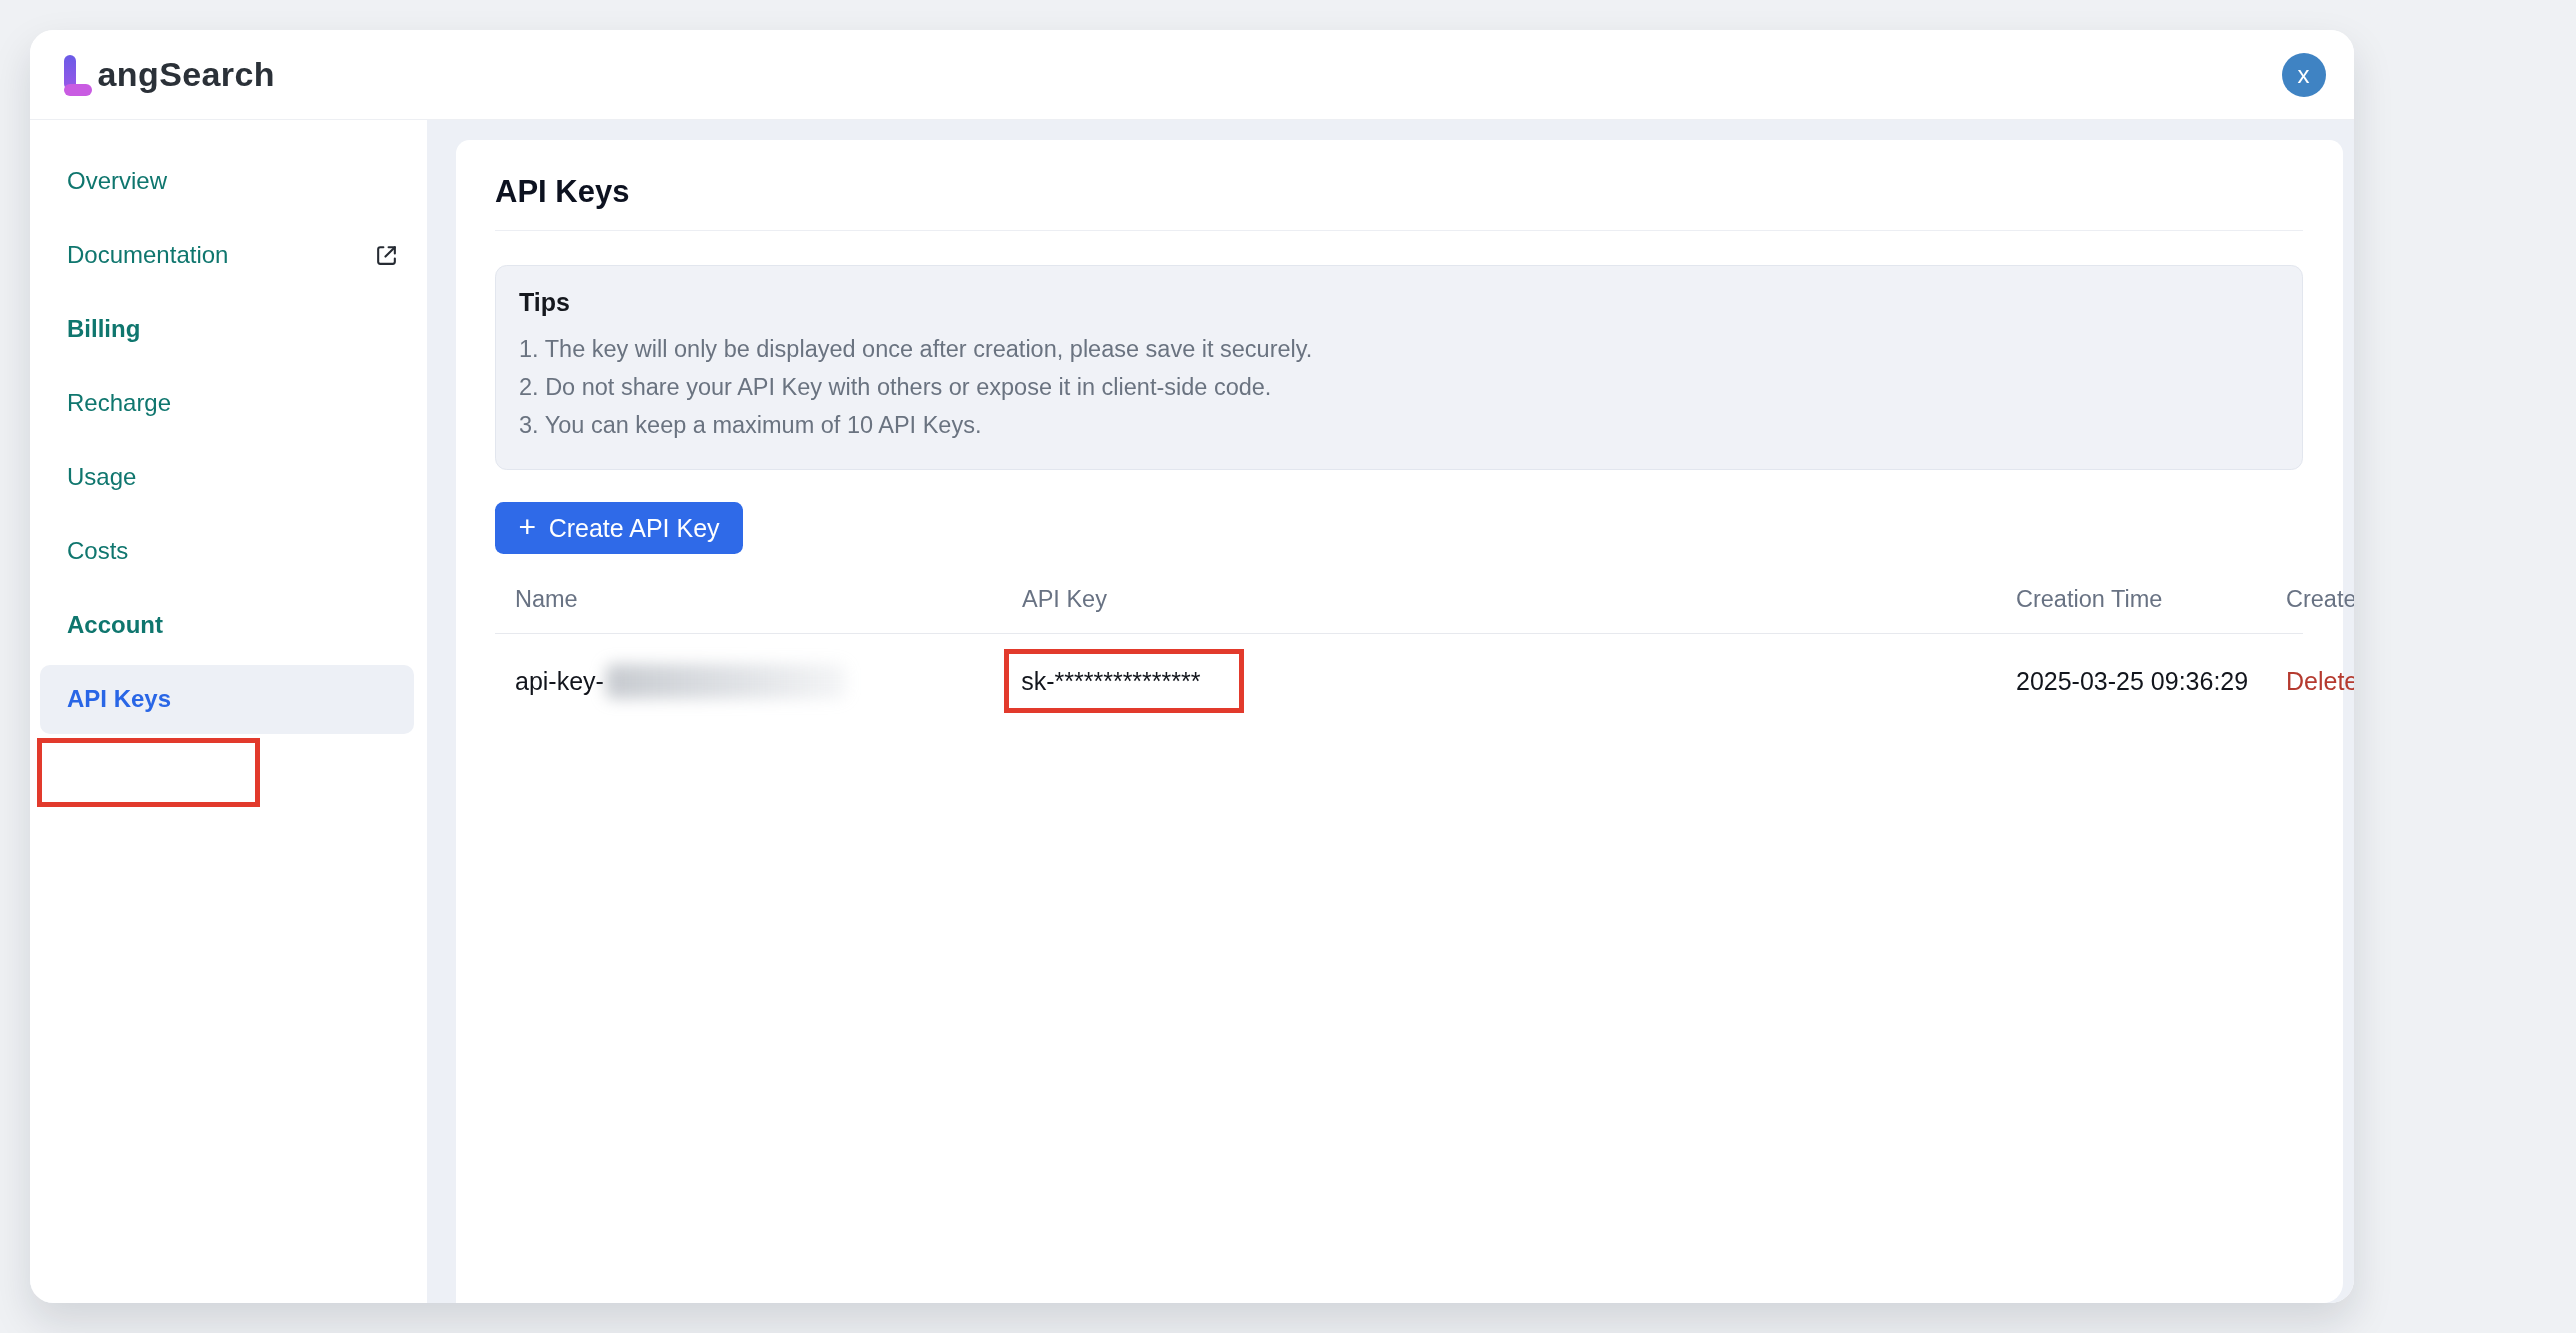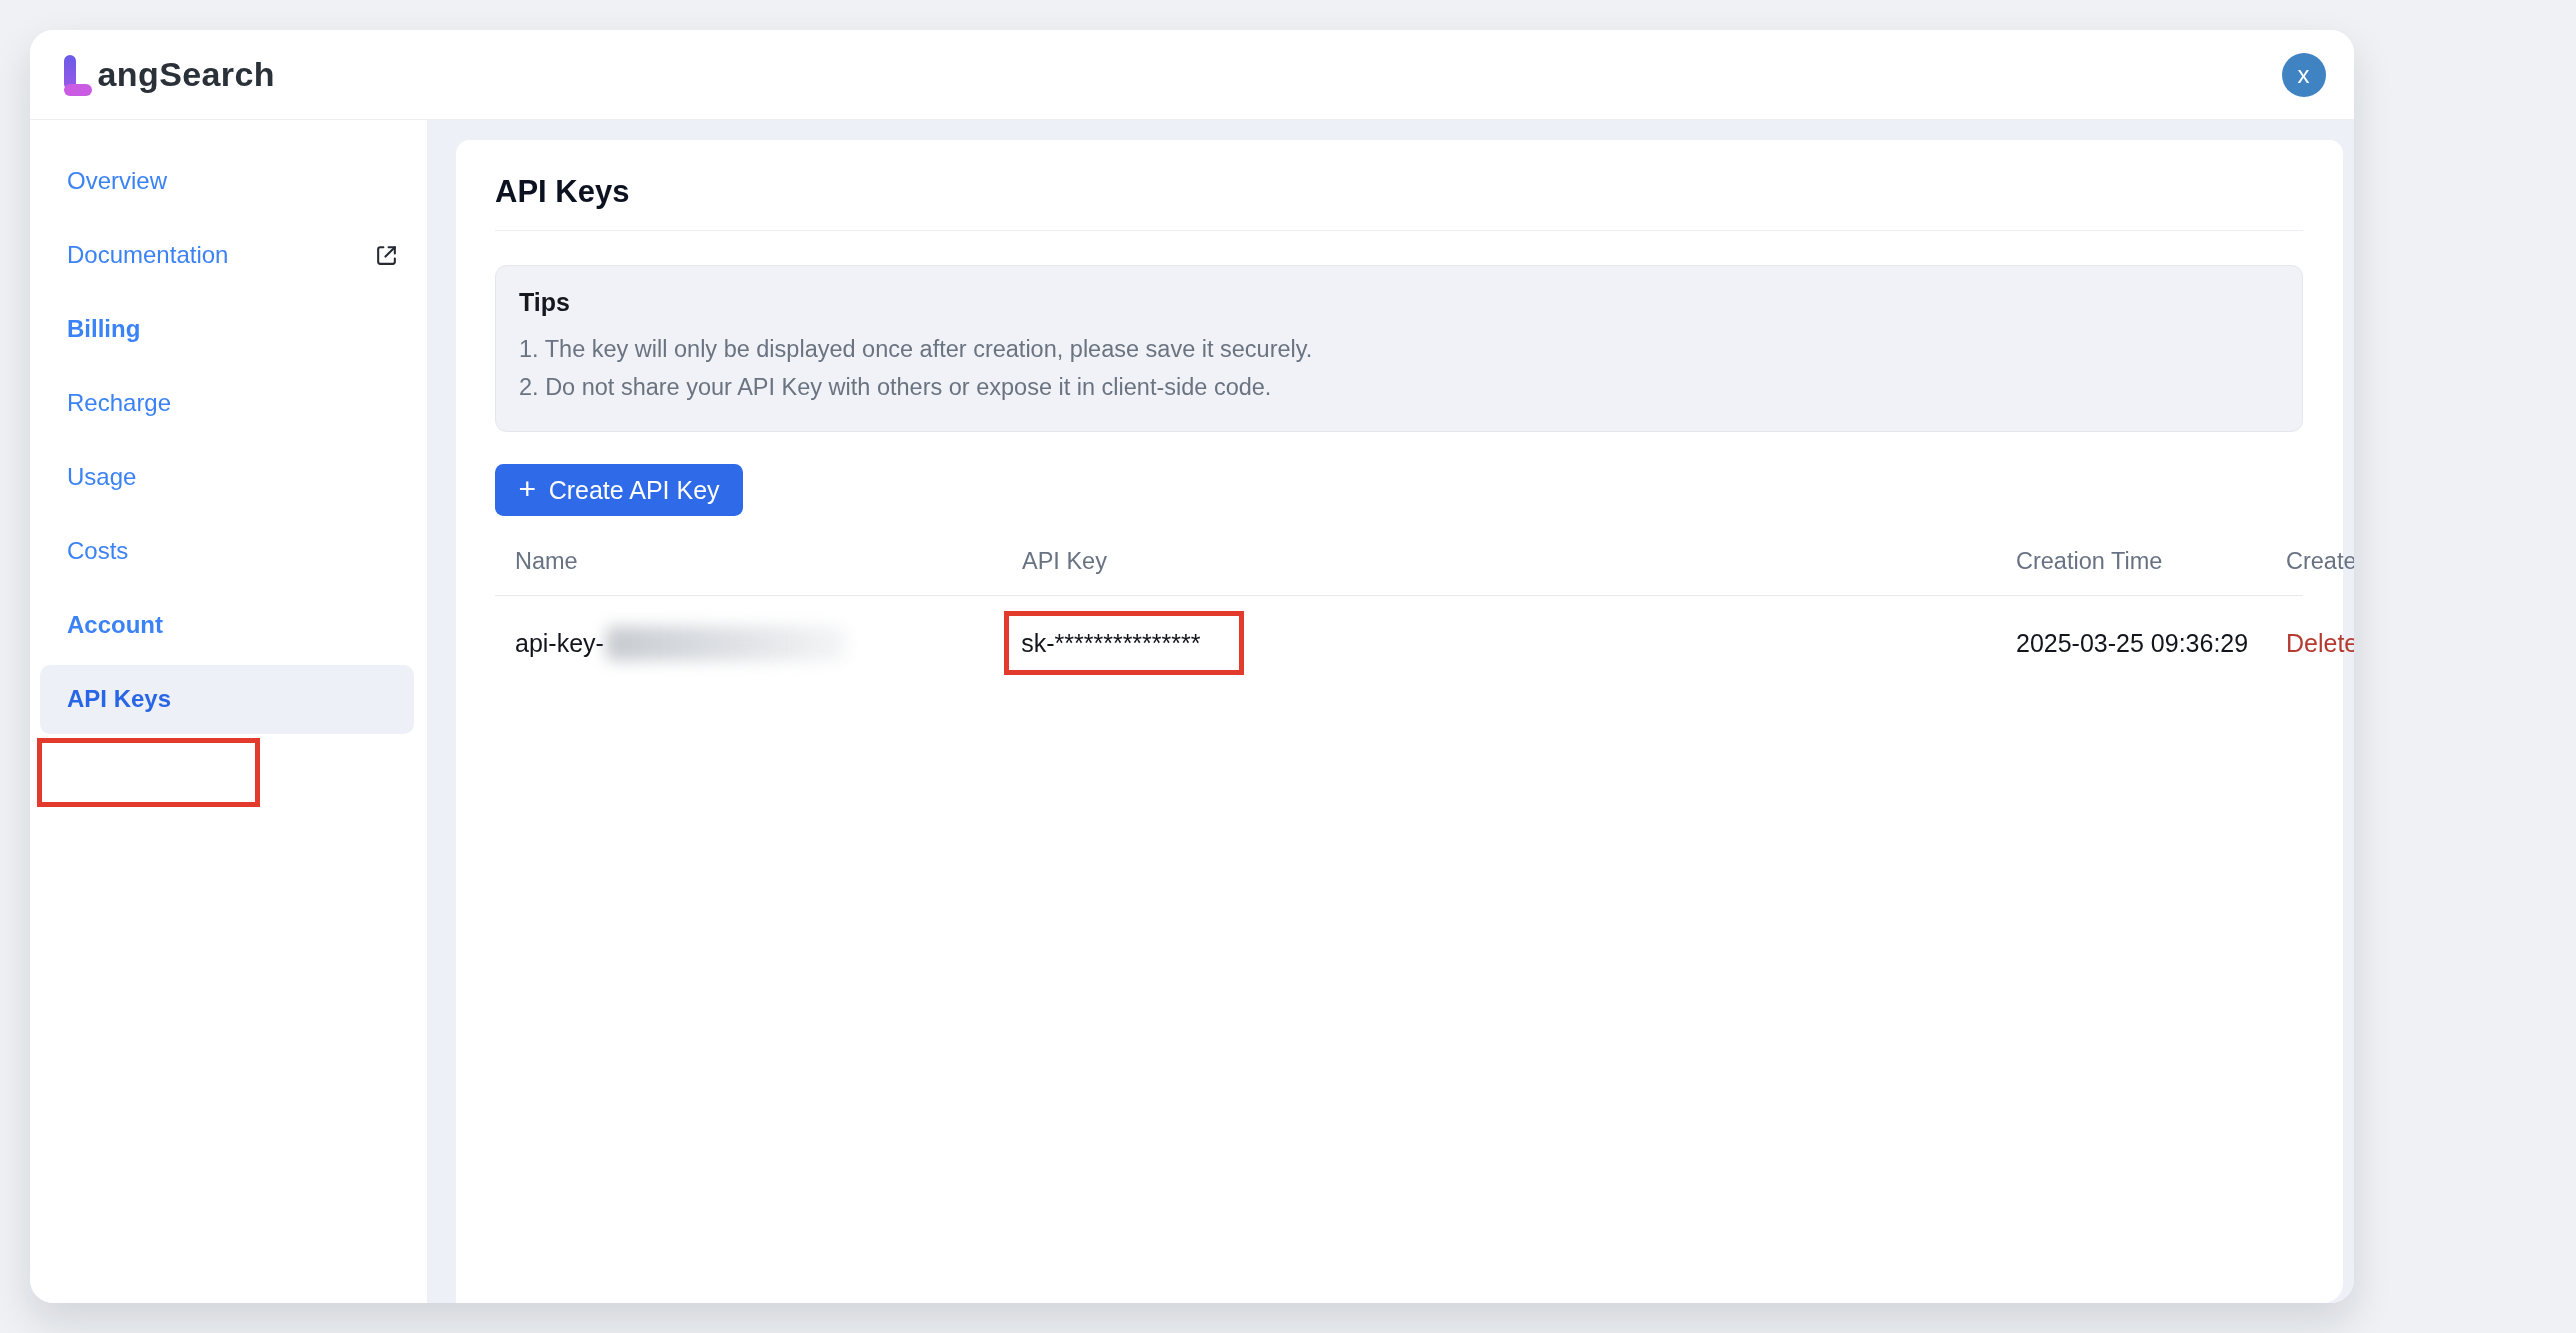--- a/index.html
+++ b/index.html
@@ -46,21 +46,21 @@
   }
   
   .body-row { flex:1; display:flex; background:#edf0f6; min-height:0; }
   .sidebar {
     flex:0 0 397px; width:397px; background:#ffffff;
     padding-top:24px; position:relative;
   }
   .side-item {
     height:74px; display:flex; align-items:center;
     padding-left:37px; padding-right:25px;
-    font-size:24px; color:#3b82f6; cursor:pointer;
+    font-size:24px; color:#0f766e; cursor:pointer;
   }
   .side-item.section { font-weight:700; cursor:default; }
   .side-item .ext-icon { margin-left:auto; margin-right:3.4px; display:flex; }
   .side-item.active {
     height:69px; margin:2.5px 13.4px 2.5px 10px; padding-left:27px;
     background:#edf0f6; border-radius:10px;
     color:#2966e6; font-weight:700;
   }
   .anno-sidebar {
     position:absolute; left:6.7px; top:618px;
@@ -171,20 +171,21 @@
 
     <div class="content">
       <div class="panel">
 
         <h1 class="page-title">API Keys</h1>
 
         <div class="tips">
           <h2 class="tips-title">Tips</h2>
           <p class="tips-line">1. The key will only be displayed once after creation, please save it securely.</p>
           <p class="tips-line">2. Do not share your API Key with others or expose it in client-side code.</p>
+          <p class="tips-line">3. You can keep a maximum of 10 API Keys.</p>
         </div>
 
         <button class="create-btn">
           <span class="plus">+</span>
           <span>Create API Key</span>
         </button>
 
         <table class="keys">
           <colgroup>
             <col style="width:527px">

